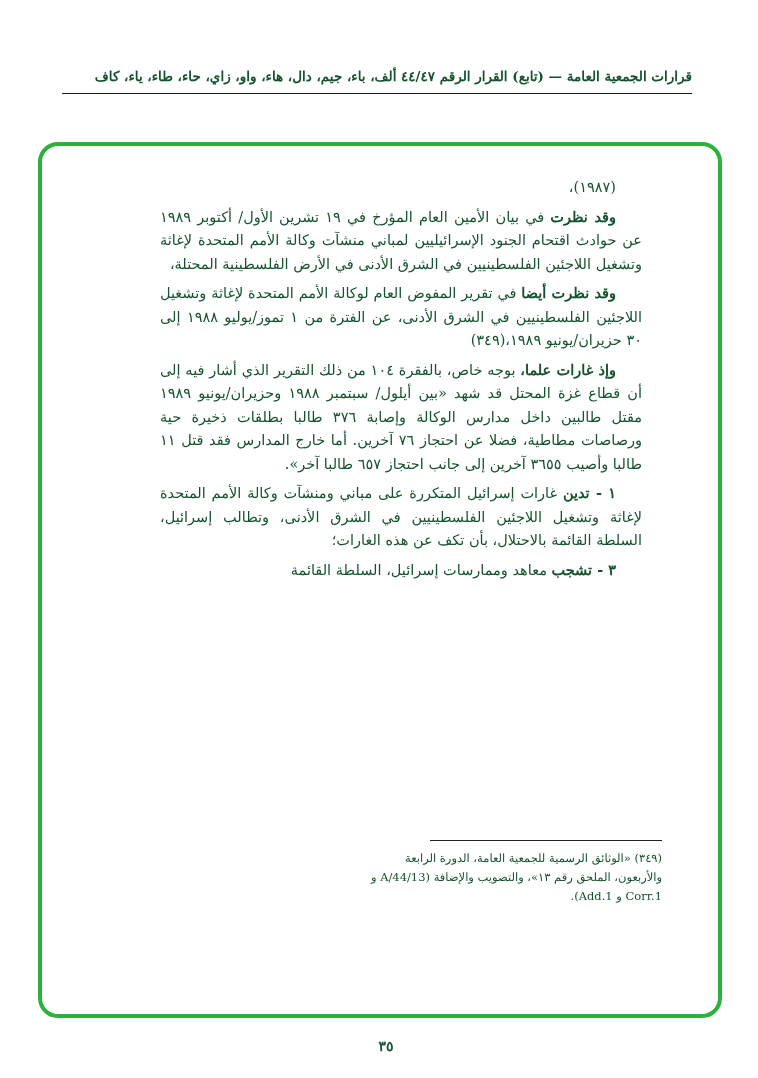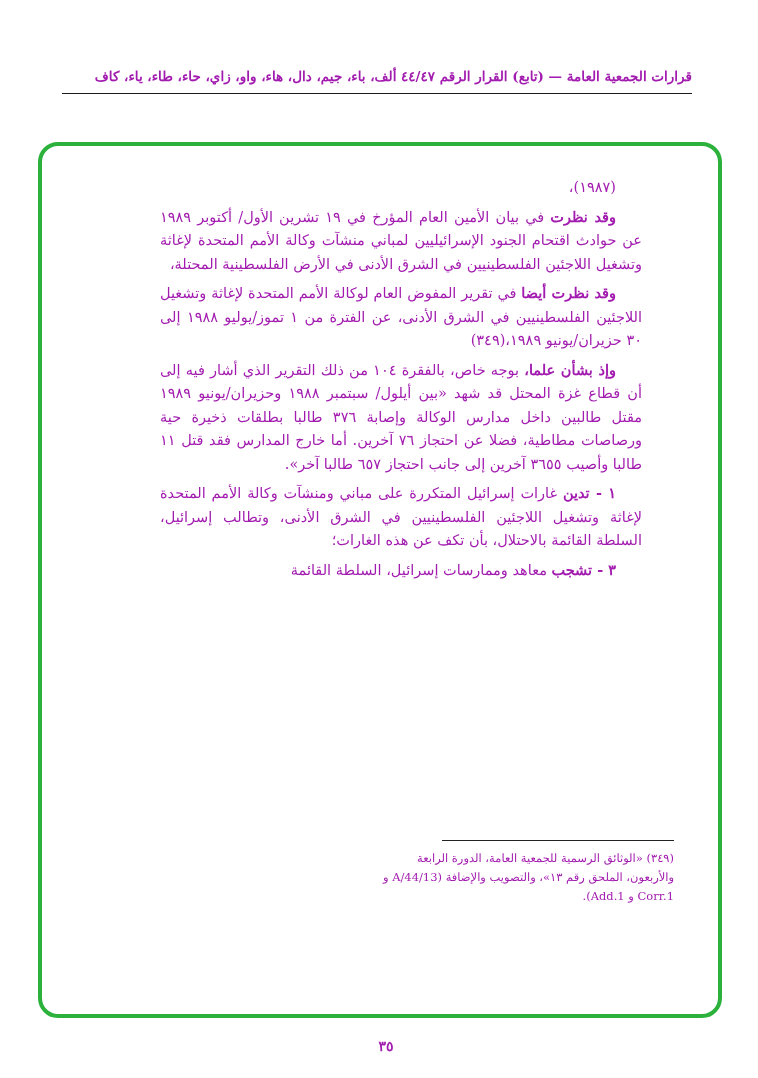--- a/index.html
+++ b/index.html
@@ -7,21 +7,21 @@
     padding: 0;
     background: #ffffff;
   }
   .page {
     position: relative;
     width: 758px;
     height: 1078px;
     background: #ffffff;
     overflow: hidden;
     font-family: "DejaVu Serif", "Liberation Serif", serif;
-    color: #a21caf;
+    color: #14532d;
   }
 
   
   .doc-header {
     position: absolute;
     top: 68px;
     left: 62px;
     right: 66px;
     direction: rtl;
     text-align: right;
@@ -74,21 +74,21 @@
   .opening {
     text-indent: 26px;
   }
   .lead {
     font-weight: bold;
   }
 
   
   .footnote-area {
     position: absolute;
-    right: 44px;
+    right: 56px;
     bottom: 108px;
     width: 300px;
     direction: rtl;
     text-align: right;
     font-size: 11.5px;
     line-height: 19px;
   }
   .footnote-rule {
     width: 232px;
     border-top: 1.2px solid #222;
@@ -127,21 +127,21 @@
 
       <p class="para">
         <span class="lead">وقد نظرت</span><span> في بيان الأمين العام المؤرخ في ١٩ تشرين الأول/ أكتوبر ١٩٨٩ عن حوادث اقتحام الجنود الإسرائيليين لمباني منشآت وكالة الأمم المتحدة لإغاثة وتشغيل اللاجئين الفلسطينيين في الشرق الأدنى في الأرض الفلسطينية المحتلة،</span>
       </p>
 
       <p class="para">
         <span class="lead">وقد نظرت أيضا</span><span> في تقرير المفوض العام لوكالة الأمم المتحدة لإغاثة وتشغيل اللاجئين الفلسطينيين في الشرق الأدنى، عن الفترة من ١ تموز/يوليو ١٩٨٨ إلى ٣٠ حزيران/يونيو ١٩٨٩،(٣٤٩)</span>
       </p>
 
       <p class="para">
-        <span class="lead">وإذ بشأن علما،</span><span> بوجه خاص، بالفقرة ١٠٤ من ذلك التقرير الذي أشار فيه إلى أن قطاع غزة المحتل قد شهد «بين أيلول/ سبتمبر ١٩٨٨ وحزيران/يونيو ١٩٨٩ مقتل طالبين داخل مدارس الوكالة وإصابة ٣٧٦ طالبا بطلقات ذخيرة حية ورصاصات مطاطية، فضلا عن احتجاز ٧٦ آخرين. أما خارج المدارس فقد قتل ١١ طالبا وأصيب ٣٦٥٥ آخرين إلى جانب احتجاز ٦٥٧ طالبا آخر».</span>
+        <span class="lead">وإذ غارات علما،</span><span> بوجه خاص، بالفقرة ١٠٤ من ذلك التقرير الذي أشار فيه إلى أن قطاع غزة المحتل قد شهد «بين أيلول/ سبتمبر ١٩٨٨ وحزيران/يونيو ١٩٨٩ مقتل طالبين داخل مدارس الوكالة وإصابة ٣٧٦ طالبا بطلقات ذخيرة حية ورصاصات مطاطية، فضلا عن احتجاز ٧٦ آخرين. أما خارج المدارس فقد قتل ١١ طالبا وأصيب ٣٦٥٥ آخرين إلى جانب احتجاز ٦٥٧ طالبا آخر».</span>
       </p>
 
 
       <p class="para">
         <span class="lead">١ - تدين</span><span> غارات إسرائيل المتكررة على مباني ومنشآت وكالة الأمم المتحدة لإغاثة وتشغيل اللاجئين الفلسطينيين في الشرق الأدنى، وتطالب إسرائيل، السلطة القائمة بالاحتلال، بأن تكف عن هذه الغارات؛</span>
       </p>
 
 
       <p class="para">
         <span class="lead">٣ - تشجب</span><span> معاهد وممارسات إسرائيل، السلطة القائمة</span>

